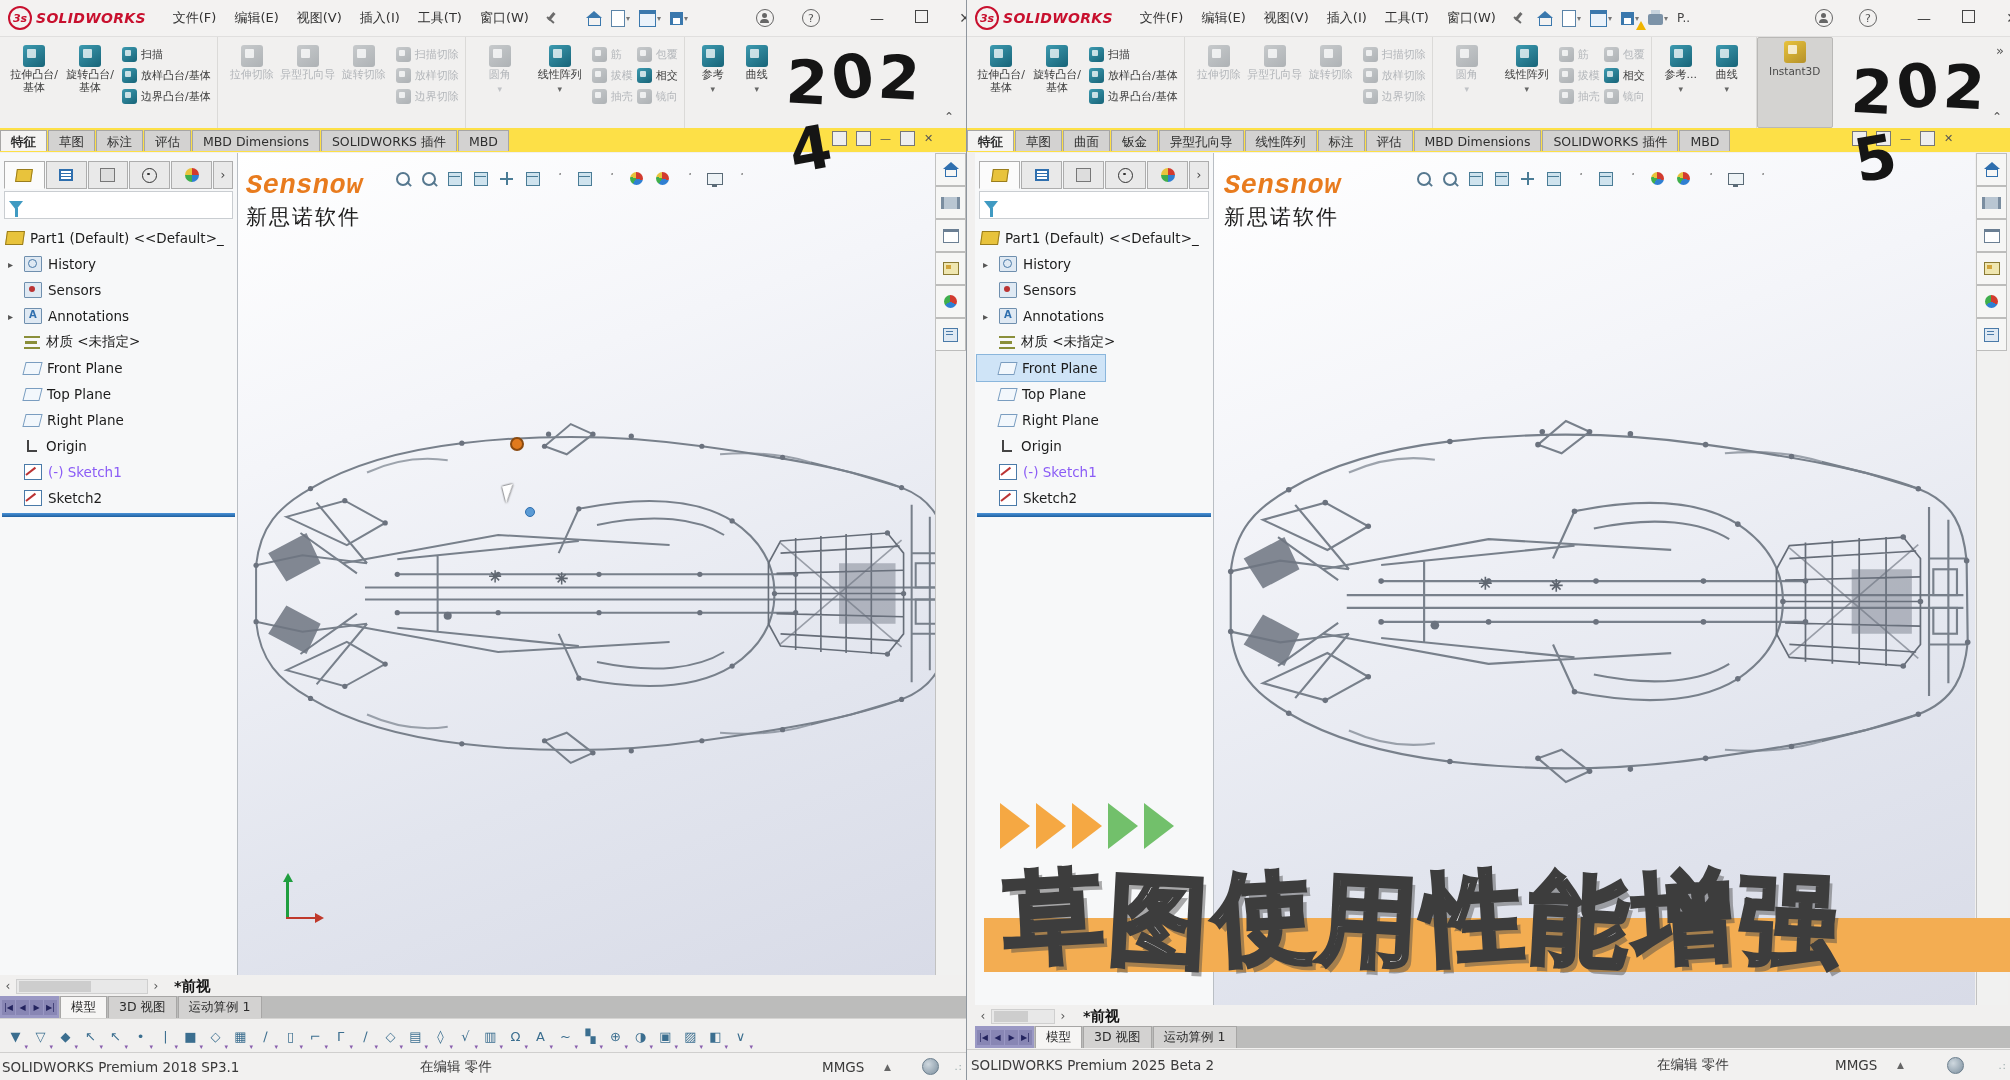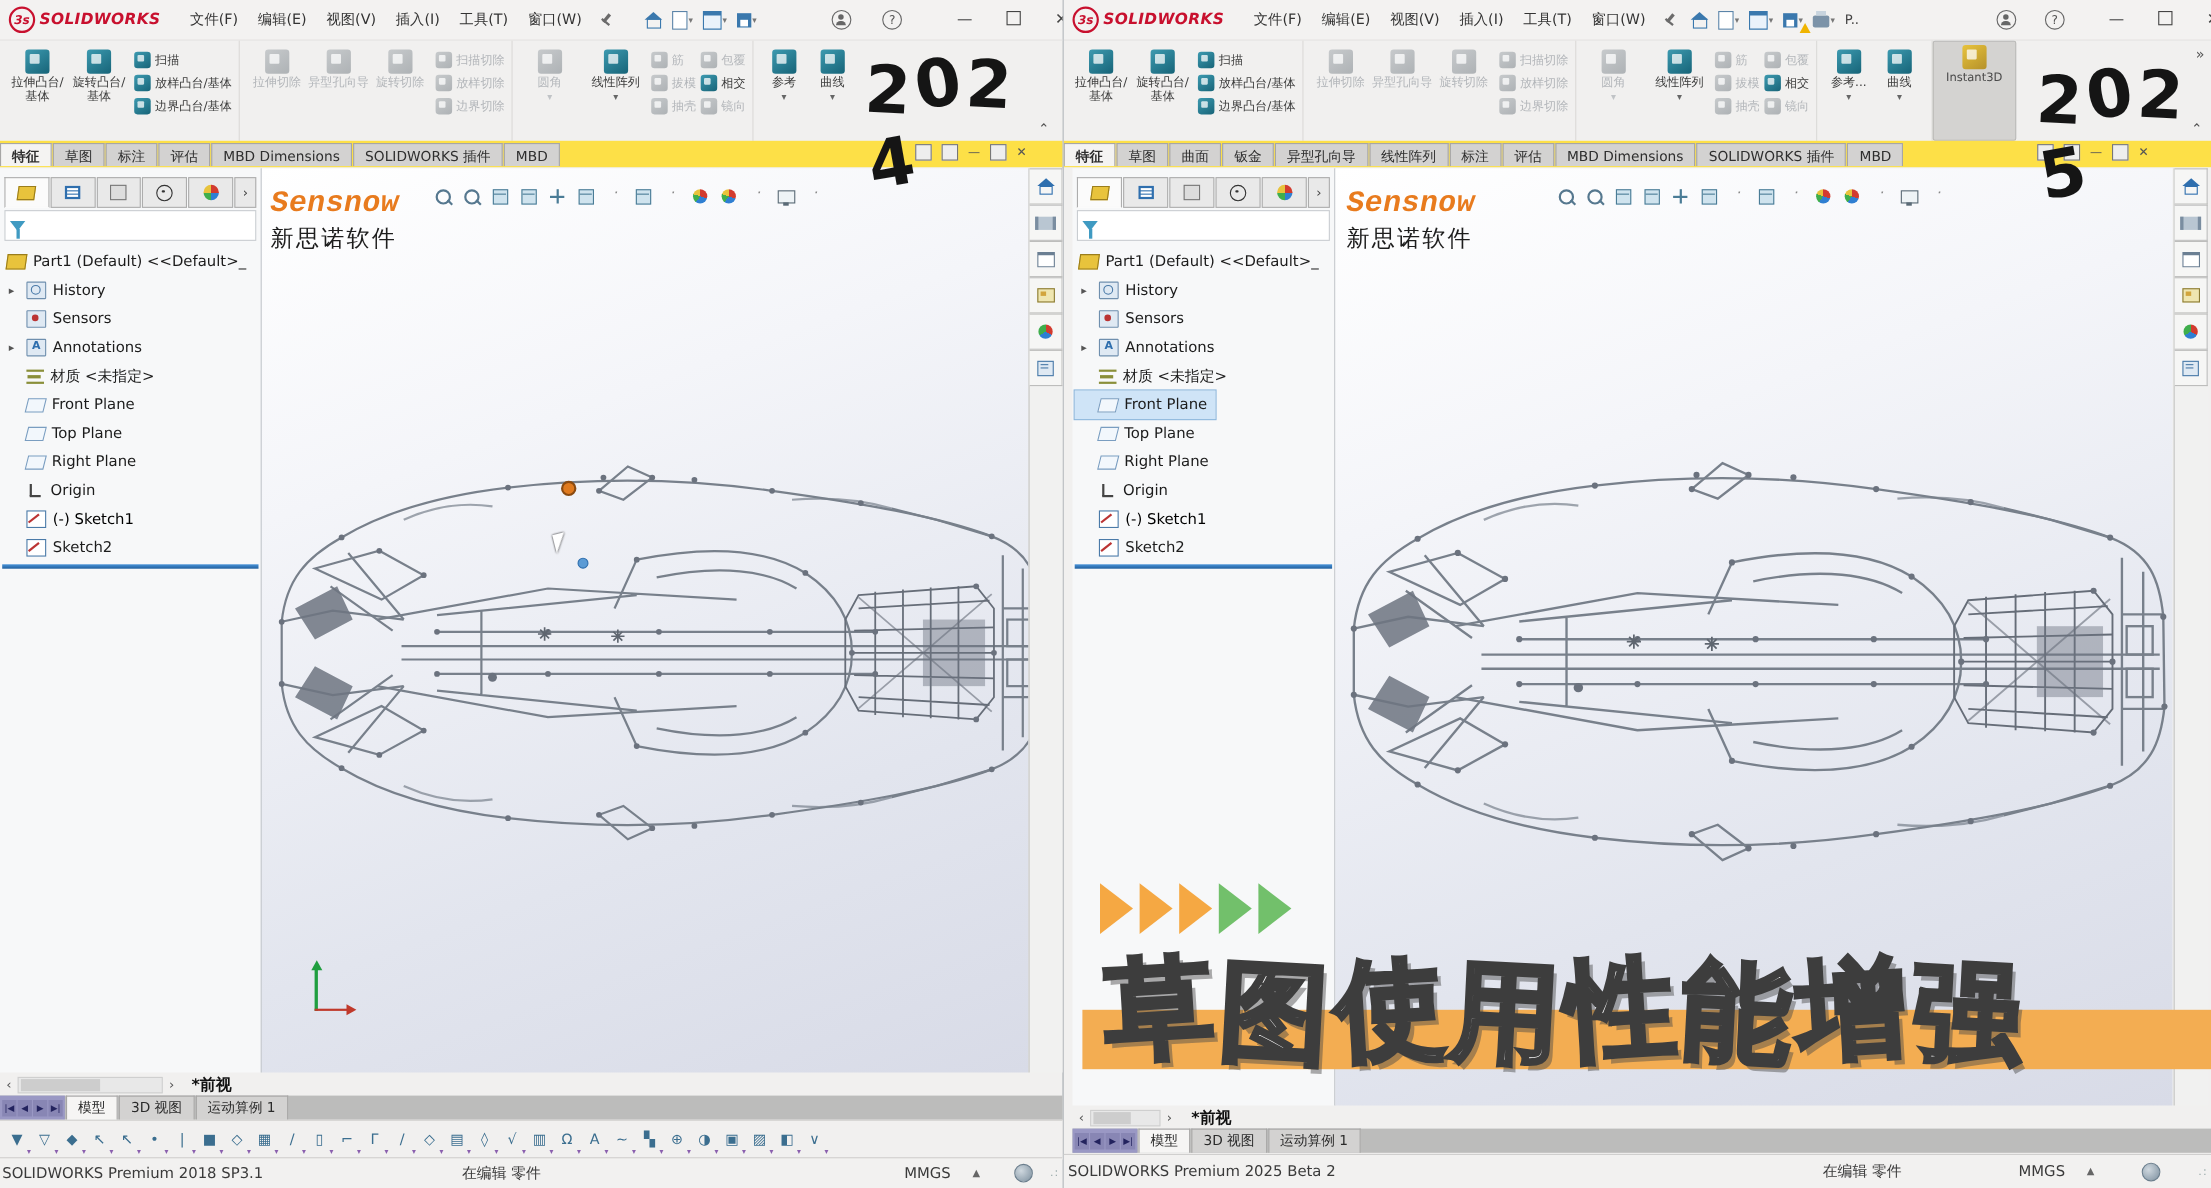--- a/index.html
+++ b/index.html
@@ -88,21 +88,21 @@
   .pt-target::after{content:"";position:absolute;left:4.2px;top:4.2px;width:2.6px;height:2.6px;background:#333;border-radius:50%;}
   .pt-ball{width:14px;height:14px;border-radius:50%;background:conic-gradient(#d23b2f 0 25%,#2f7fd2 0 50%,#3fae4c 0 75%,#e8c33c 0 100%);}
   .pt-more{font-size:12px;color:#444;}
   .filterrow{position:absolute;left:4px;top:38px;right:4px;height:26px;border:1px solid #c9cdd1;background:#fff;display:flex;align-items:center;}
   .funnel{margin-left:4px;width:0;height:0;border-left:7px solid transparent;border-right:7px solid transparent;border-top:9px solid #3f9ac2;position:relative;}
   .funnel::after{content:"";position:absolute;left:-1.5px;top:-2px;width:3px;height:9px;background:#3f9ac2;}
   .tree{position:absolute;left:2px;right:2px;font-size:13.5px;color:#1c1c1c;}
   .trow{display:flex;align-items:center;height:26px;padding-left:22px;position:relative;white-space:nowrap;}
   .trow.root{padding-left:4px;}
   .trow .lbl{margin-left:6px;}
-  .trow.dim .lbl{color:#000000;}
+  .trow.dim .lbl{color:#8b5cf6;}
   .trow.sel{background:#cfe4f7;outline:1px solid #8ab6dc;width:max-content;padding-right:8px;}
   .trow.has-arrow::before{content:"▸";position:absolute;left:6px;font-size:10px;color:#555;}
   .ti{width:16px;height:14px;position:relative;flex:none;}
   .i-part{background:#e8c33c;border:1px solid #9a7d1c;transform:skewX(-8deg);height:12px;}
   .i-hist,.i-sens,.i-ann{background:#dfe9f3;border:1.3px solid #6f8fae;border-radius:1px;}
   .i-hist::after{content:"";position:absolute;left:3px;top:2px;width:7px;height:7px;border:1.3px solid #4a7aa8;border-radius:50%;}
   .i-sens::after{content:"";position:absolute;left:4px;top:3px;width:6px;height:6px;background:#b33;border-radius:50%;}
   .i-ann::after{content:"A";position:absolute;left:4px;top:0px;font-size:10px;color:#2f6fae;font-weight:bold;}
   .i-mat{border-top:2.5px solid #8a8f3a;border-bottom:2.5px solid #8a8f3a;height:9px;margin-top:1px;}
   .i-mat::after{content:"";position:absolute;left:1px;top:3px;width:12px;height:2.5px;background:#8a8f3a;}

